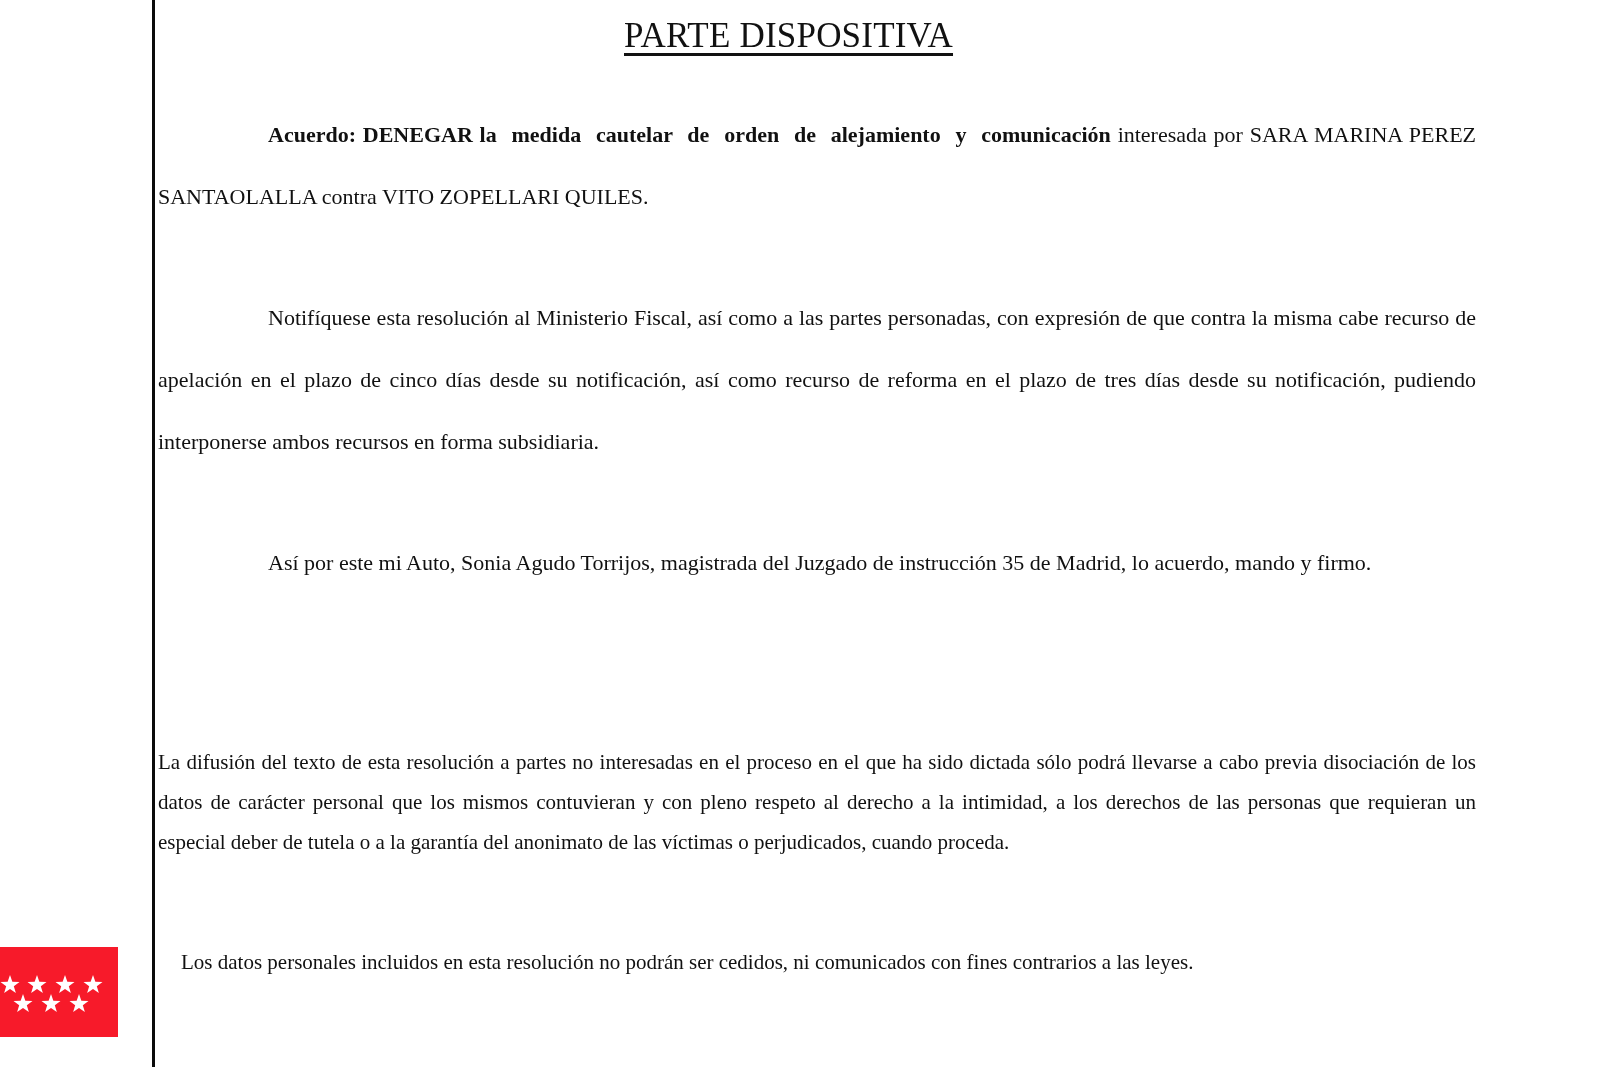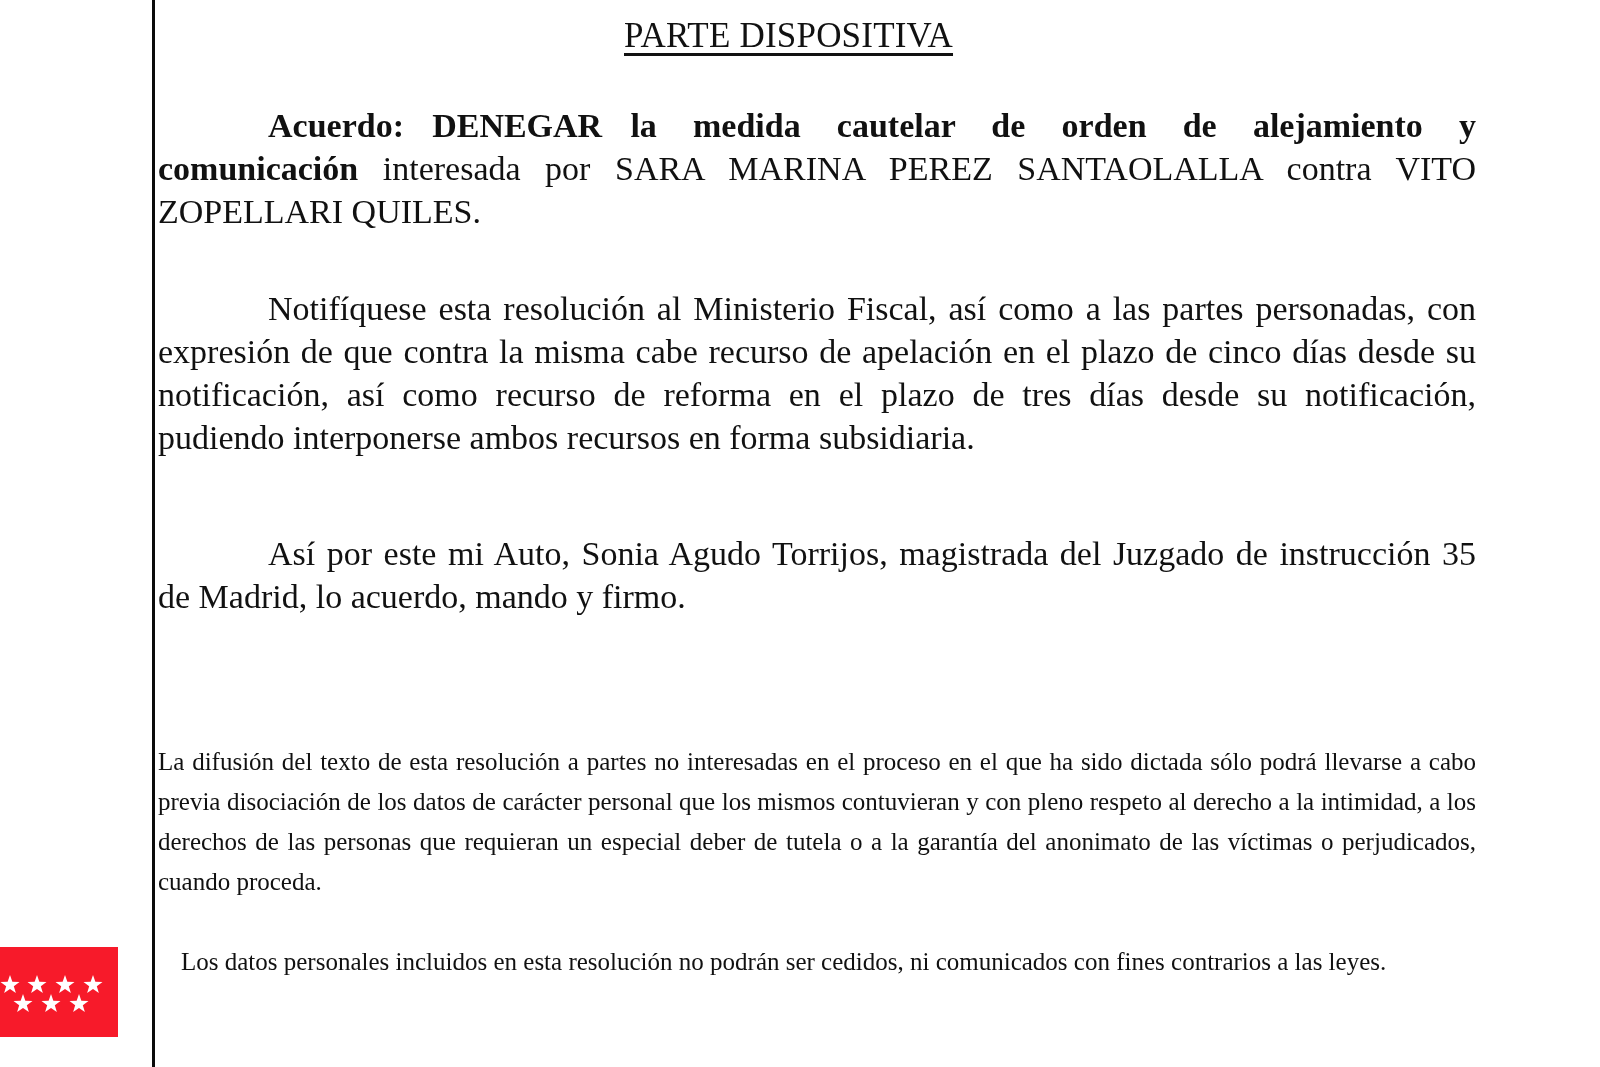--- a/index.html
+++ b/index.html
@@ -45,25 +45,25 @@
       white-space: nowrap;
     }
     .para {
       position: absolute;
       left: 158px;
       width: 1318px;
       text-align: justify;
       text-align-last: left;
     }
     .big {
-      font-size: 34px;
-      line-height: 43px;
+      font-size: 22px;
+      line-height: 62px;
     }
     .small {
-      font-size: 25px;
+      font-size: 21px;
       line-height: 40px;
     }
     .indent { text-indent: 110px; }
     .b { font-weight: bold; }
     .spread { word-spacing: 8px; }
   </style>
 </head>
 <body>
 
 <div class="vrule"></div>

